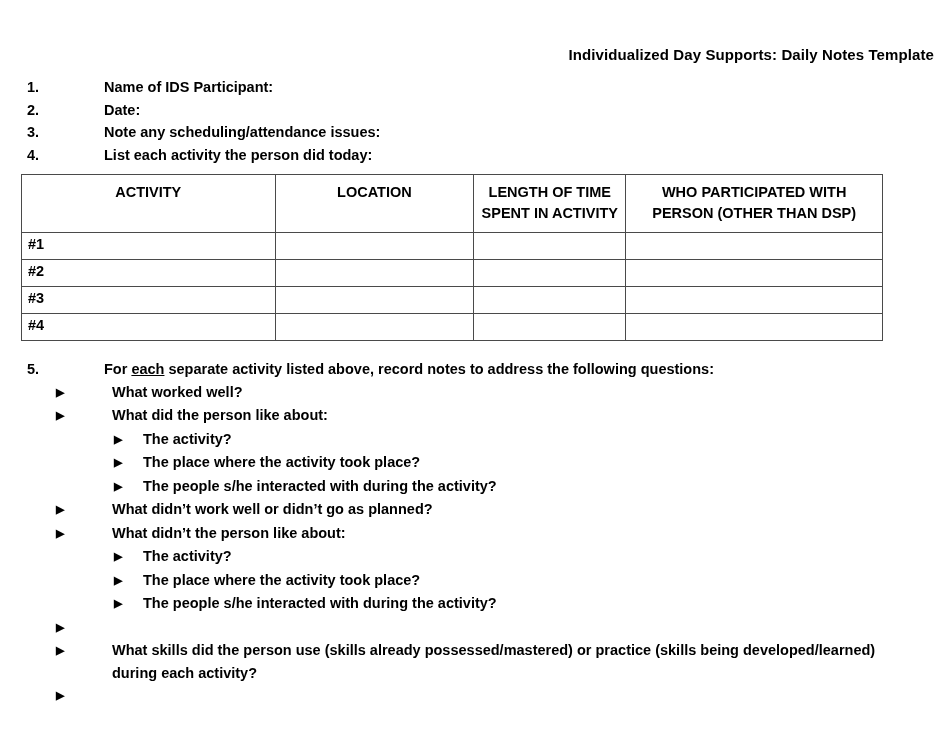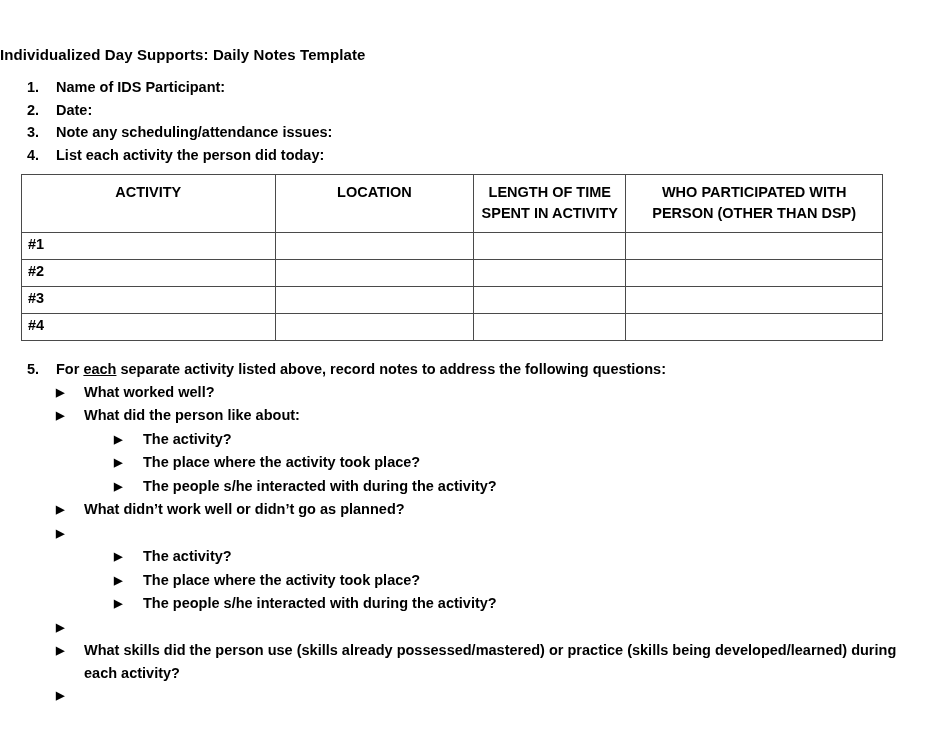--- a/index.html
+++ b/index.html
@@ -17,21 +17,21 @@
 
   .page {
     position: relative;
     width: 934px;
     height: 732px;
     box-sizing: border-box;
   }
 
   
   .doc-title {
-    text-align: left;
+    text-align: right;
     font-weight: bold;
     font-size: 15px;
     line-height: 18px;
     padding-top: 46px;
     letter-spacing: 0.1px;
   }
 
   
   .numbered-list {
     margin-top: 12px;
@@ -45,20 +45,21 @@
     line-height: 22.5px;
   }
   .num-marker {
     width: 56px;
     padding-left: 27px;
     box-sizing: border-box;
     flex: 0 0 auto;
   }
   .num-text {
     flex: 1 1 auto;
+    margin-left: 48px;
   }
 
   
   .activity-table {
     margin: 8px 0 0 21px;
     border-collapse: collapse;
     width: 862px;
     table-layout: fixed;
   }
   .activity-table th,
@@ -117,21 +118,21 @@
   .bullet-marker span {
     font-size: 11px;
     line-height: 22.5px;
     display: inline-block;
     transform: translateY(-1px);
   }
   .bullet-text {
     flex: 1 1 auto;
     padding-right: 18px;
   }
-  .bullet-row.level1 .bullet-text { max-width: 822px; }
+  .bullet-row.level1 .bullet-text { max-width: 822px; margin-left: 28px; }
 
   u.underline-each { }
 </style>
 </head>
 <body>
 
 <div class="page">
 
   <div class="doc-title">Individualized Day Supports:  Daily Notes Template</div>
 
@@ -231,20 +232,21 @@
       <div class="bullet-text">The people s/he interacted with during the activity?</div>
     </div>
 
     <div class="bullet-row level1">
       <div class="bullet-marker"><span>▶</span></div>
       <div class="bullet-text">What didn’t work well or didn’t go as planned?</div>
     </div>
 
     <div class="bullet-row level1">
       <div class="bullet-marker"><span>▶</span></div>
+      <div class="bullet-text">What didn’t the person like about:</div>
     </div>
 
     <div class="bullet-row level2">
       <div class="bullet-marker"><span>▶</span></div>
       <div class="bullet-text">The activity?</div>
     </div>
 
     <div class="bullet-row level2">
       <div class="bullet-marker"><span>▶</span></div>
       <div class="bullet-text">The place where the activity took place?</div>

